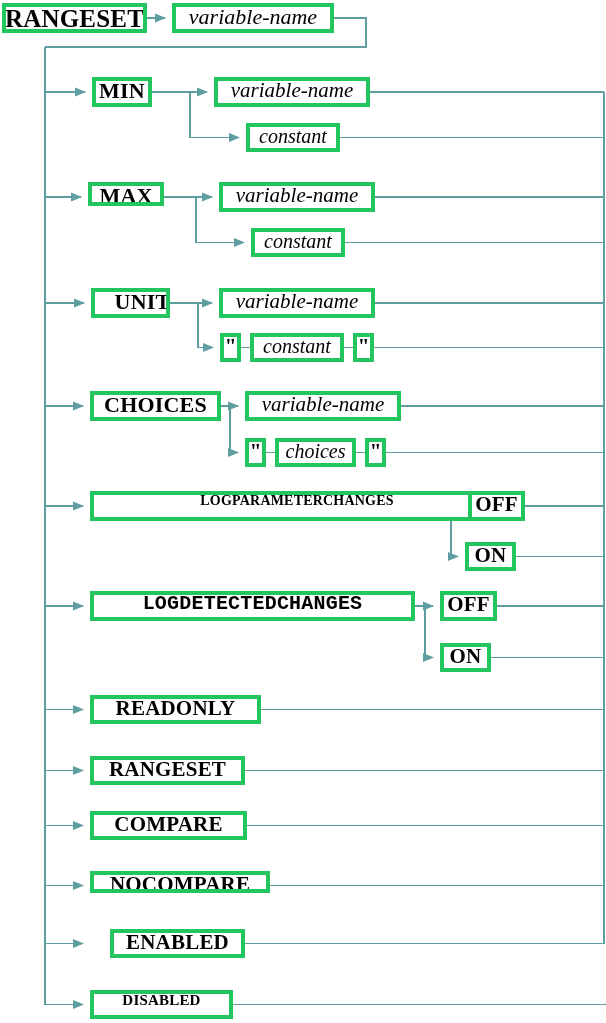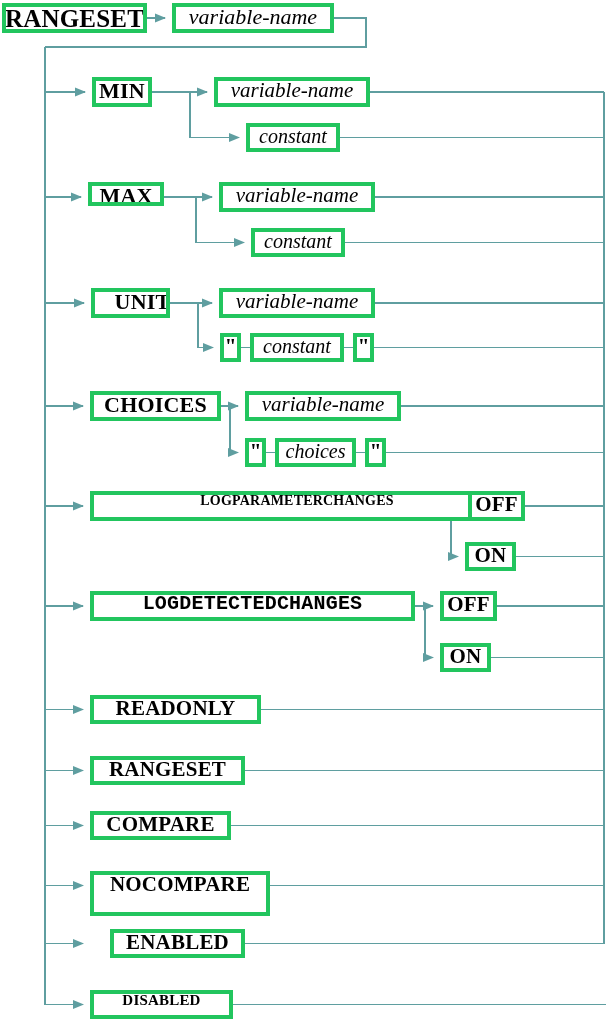--- a/index.html
+++ b/index.html
@@ -208,24 +208,24 @@
   <div class="node terminal" style="left: 440px; top: 643px; width: 51px; height: 29px; font-size: 21px;">
       <span>ON</span>
     </div>
 
   <div class="node terminal" style="left: 90px; top: 695px; width: 171px; height: 29px; font-size: 21px;">
       <span>READONLY</span>
     </div>
   <div class="node terminal" style="left: 90px; top: 756px; width: 155px; height: 29px; font-size: 21px;">
       <span>RANGESET</span>
     </div>
-  <div class="node terminal" style="left: 90px; top: 811px; width: 141px; height: 29px; font-size: 21px;">
+  <div class="node terminal" style="left: 90px; top: 811px; width: 157px; height: 29px; font-size: 21px;">
       <span>COMPARE</span>
     </div>
-  <div class="node terminal" style="left: 90px; top: 871px; width: 180px; height: 45px; font-size: 21px;">
+  <div class="node terminal" style="left: 90px; top: 871px; width: 180px; height: 22px; font-size: 21px;">
       <span>NOCOMPARE</span>
     </div>
   <div class="node terminal" style="left: 90px; top: 929px; width: 135px; height: 29px; font-size: 21px; margin-left: 20px;">
       <span>ENABLED</span>
     </div>
   <div class="node terminal" style="left: 90px; top: 990px; width: 143px; height: 29px; font-size: 15px;">
       <span>DISABLED</span>
     </div>
 
 </div>

